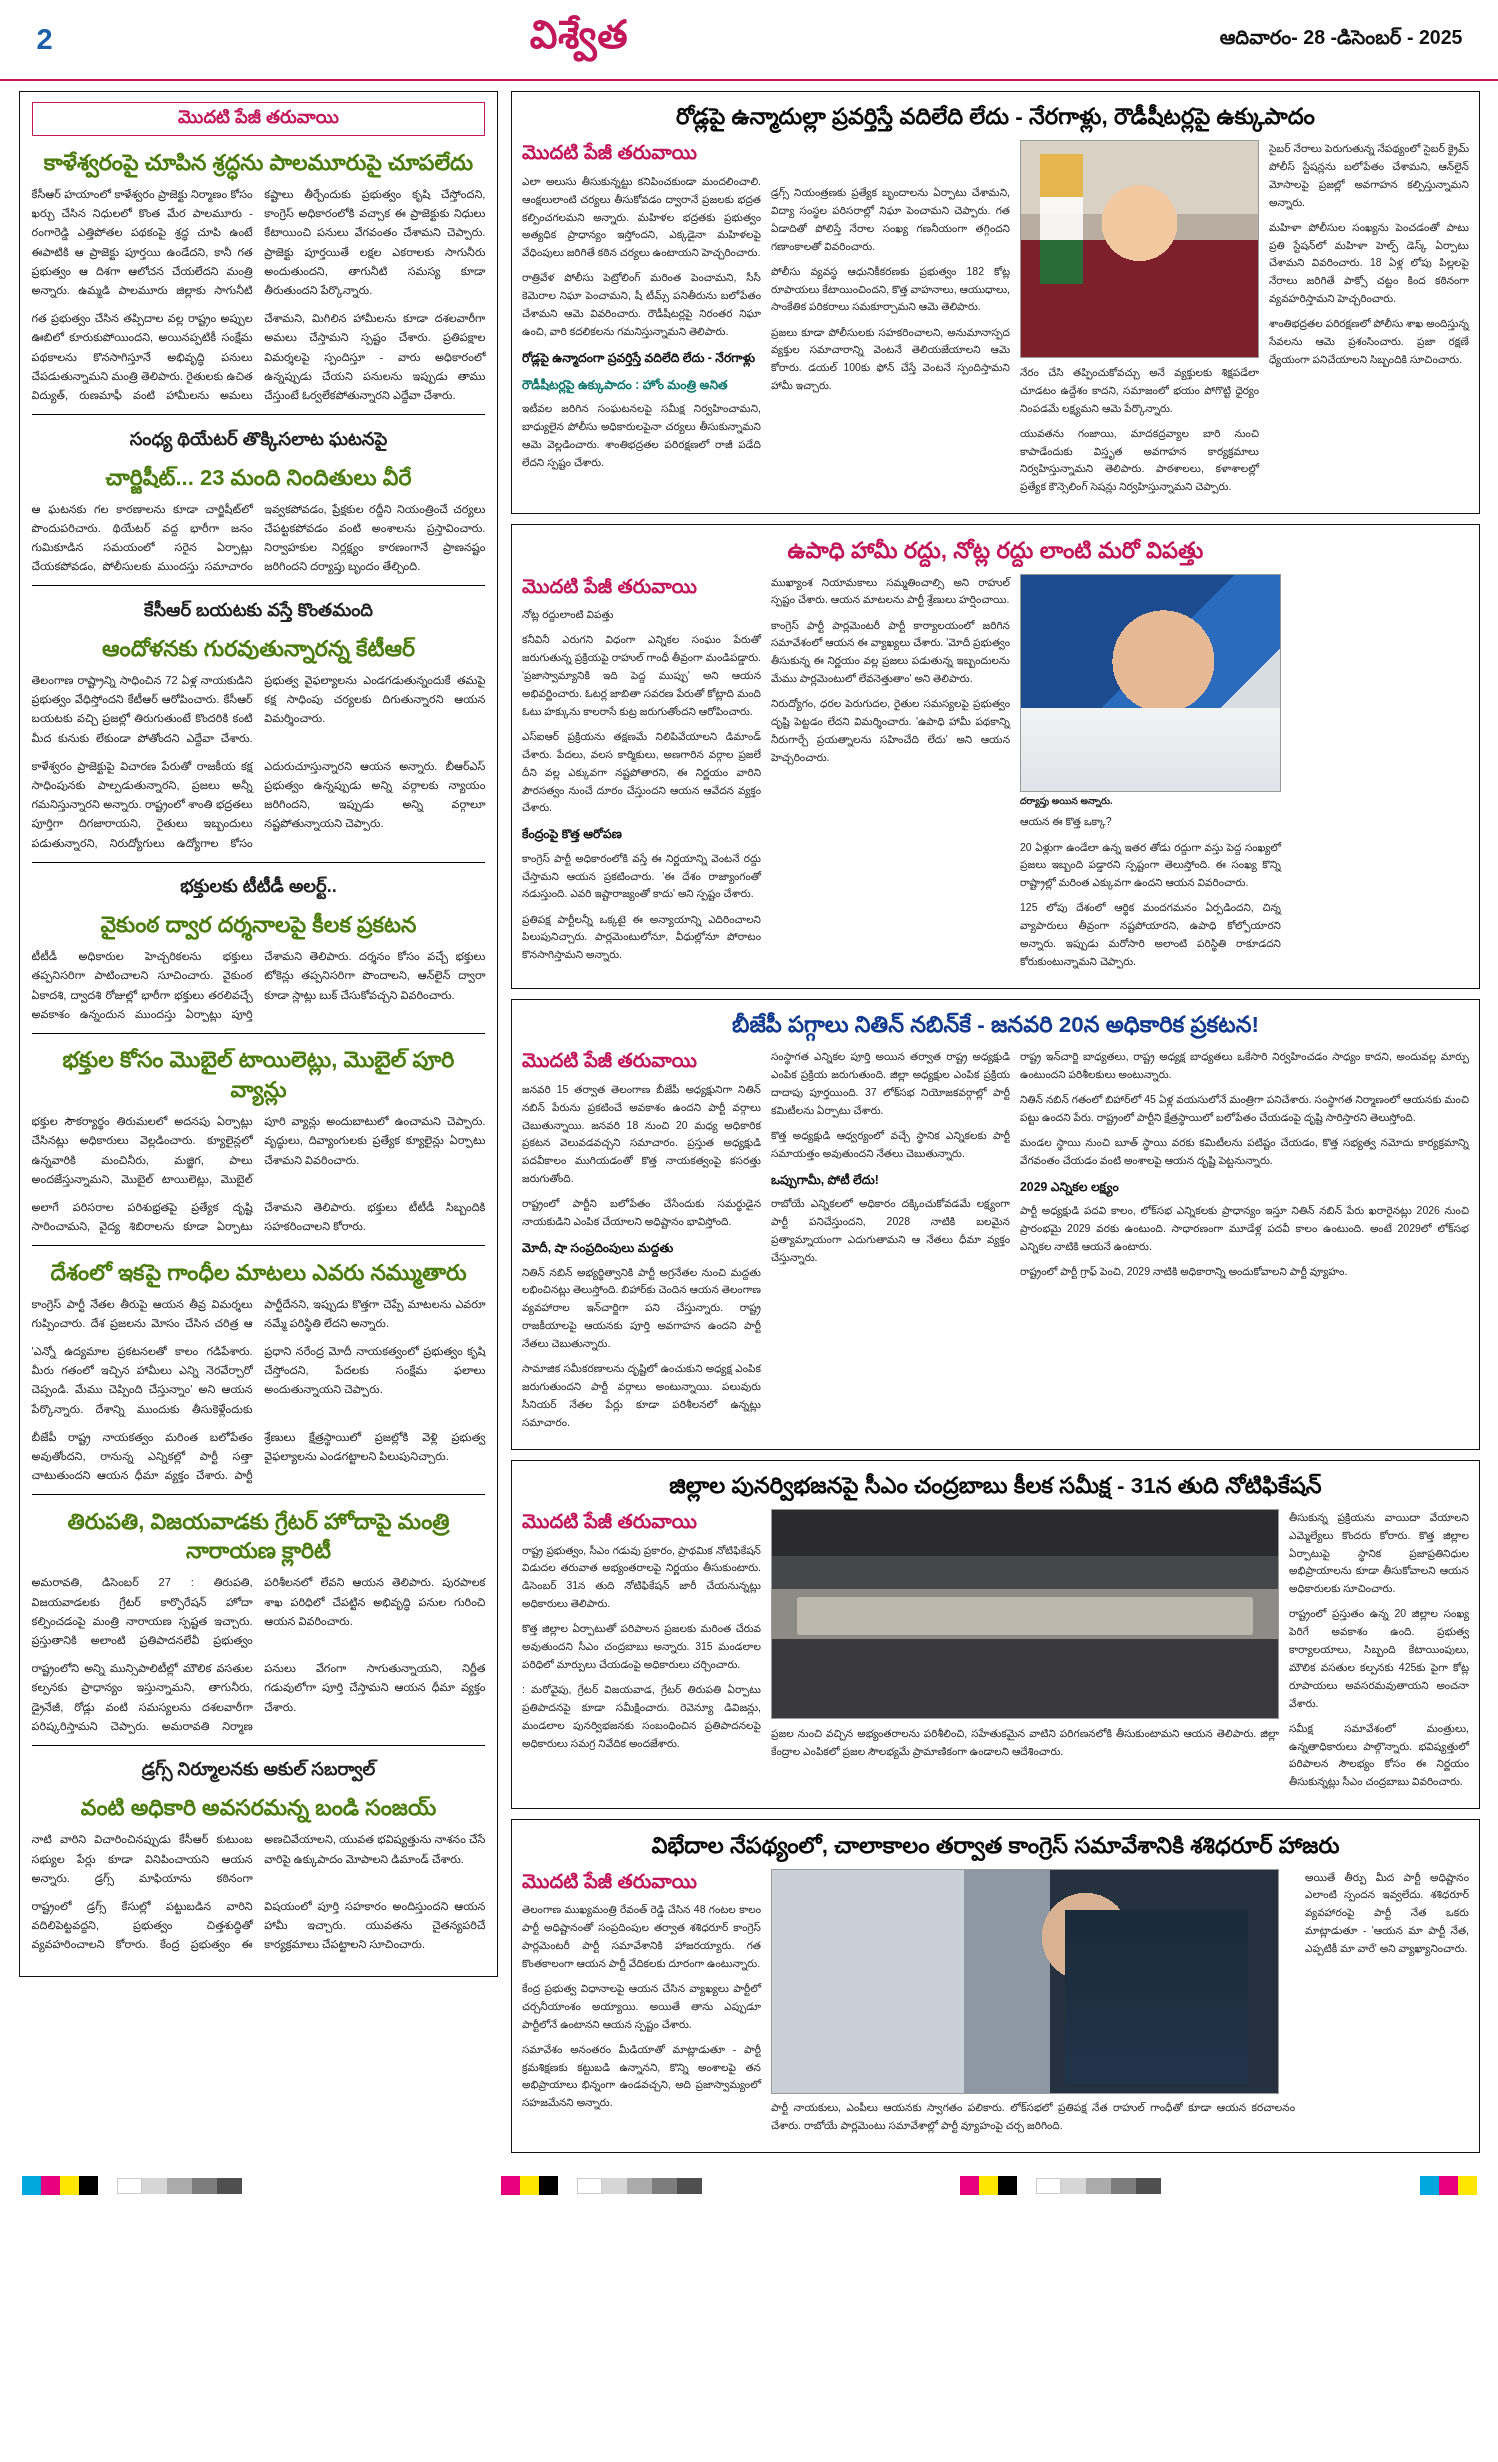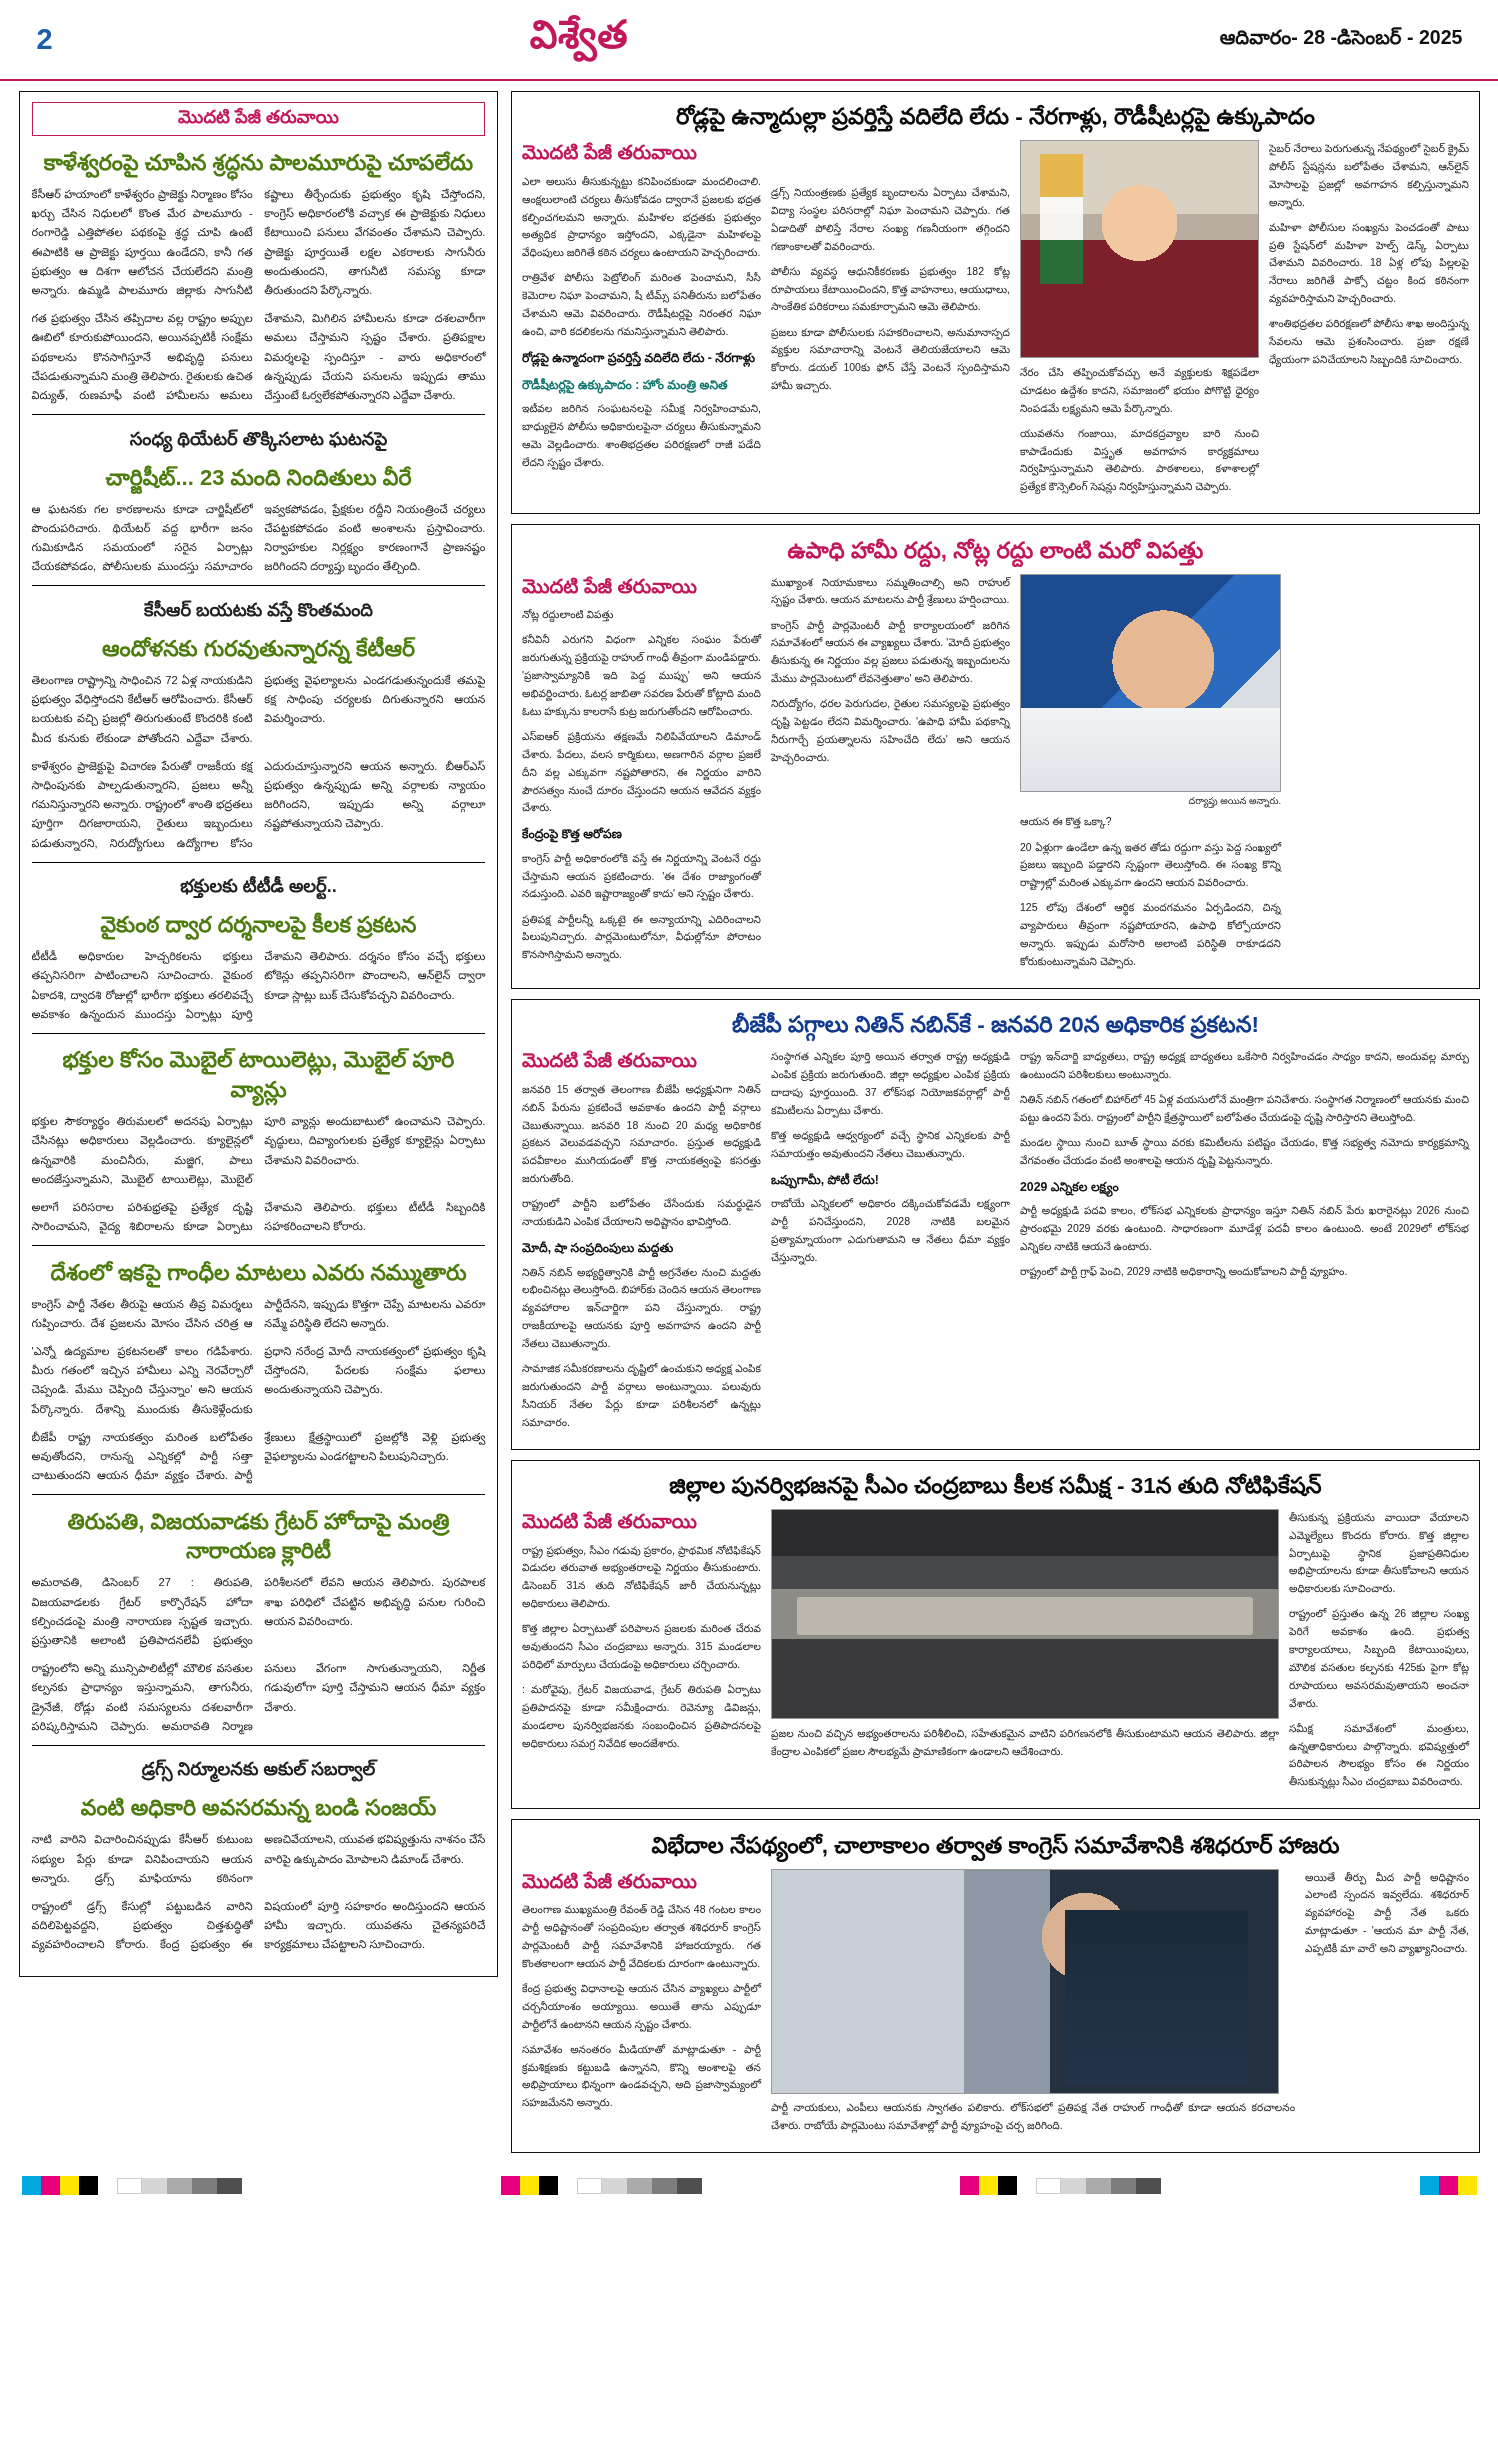--- a/index.html
+++ b/index.html
@@ -156,24 +156,25 @@
 
   
   .photo {
     position: relative;
     overflow: hidden;
     border: 0.7px solid #999;
     flex: none;
   }
   .caption {
     font-size: 9.4px;
-    text-align: right;
+    text-align: left;
     color: #222;
     margin-top: 2.9px;
     line-height: 1.4;
+    font-weight: bold;
   }
 
   
   .ph-assembly {
     background:
       radial-gradient(circle at 50% 38%, #f2c8a0 0 38px, transparent 38px),
       linear-gradient(#d9d2c4 0 34%, #b8ada0 34% 46%, #7e1f2c 46% 100%);
   }
   .ph-assembly::after{
     content:"";position:absolute;left:8%;top:6%;width:18%;height:60%;
@@ -399,21 +400,21 @@
             <p>: మరోవైపు, గ్రేటర్ విజయవాడ, గ్రేటర్ తిరుపతి ఏర్పాటు ప్రతిపాదనపై కూడా సమీక్షించారు. రెవెన్యూ డివిజన్లు, మండలాల పునర్విభజనకు సంబంధించిన ప్రతిపాదనలపై అధికారులు సమగ్ర నివేదిక అందజేశారు.</p>
           </div>
           <div style="width:508px;">
             <div class="photo ph-meeting" style="width:508px;height:210px;"></div>
             <div class="sb-col" style="margin-top:5.8px;">
               <p>ప్రజల నుంచి వచ్చిన అభ్యంతరాలను పరిశీలించి, సహేతుకమైన వాటిని పరిగణనలోకి తీసుకుంటామని ఆయన తెలిపారు. జిల్లా కేంద్రాల ఎంపికలో ప్రజల సౌలభ్యమే ప్రామాణికంగా ఉండాలని ఆదేశించారు.</p>
             </div>
           </div>
           <div class="sb-col" style="flex:1;">
             <p>తీసుకున్న ప్రక్రియను వాయిదా వేయాలని ఎమ్మెల్యేలు కొందరు కోరారు. కొత్త జిల్లాల ఏర్పాటుపై స్థానిక ప్రజాప్రతినిధుల అభిప్రాయాలను కూడా తీసుకోవాలని ఆయన అధికారులకు సూచించారు.</p>
-            <p>రాష్ట్రంలో ప్రస్తుతం ఉన్న 26 జిల్లాల సంఖ్య పెరిగే అవకాశం ఉంది. ప్రభుత్వ కార్యాలయాలు, సిబ్బంది కేటాయింపులు, మౌలిక వసతుల కల్పనకు 425కు పైగా కోట్ల రూపాయలు అవసరమవుతాయని అంచనా వేశారు.</p>
+            <p>రాష్ట్రంలో ప్రస్తుతం ఉన్న 20 జిల్లాల సంఖ్య పెరిగే అవకాశం ఉంది. ప్రభుత్వ కార్యాలయాలు, సిబ్బంది కేటాయింపులు, మౌలిక వసతుల కల్పనకు 425కు పైగా కోట్ల రూపాయలు అవసరమవుతాయని అంచనా వేశారు.</p>
             <p>సమీక్ష సమావేశంలో మంత్రులు, ఉన్నతాధికారులు పాల్గొన్నారు. భవిష్యత్తులో పరిపాలన సౌలభ్యం కోసం ఈ నిర్ణయం తీసుకున్నట్లు సీఎం చంద్రబాబు వివరించారు.</p>
           </div>
         </div>
       </div>
 
       <div class="story">
         <div class="story-head">విభేదాల నేపథ్యంలో, చాలాకాలం తర్వాత కాంగ్రెస్ సమావేశానికి శశిధరూర్ హాజరు</div>
         <div class="story-body">
           <div class="sb-col" style="width:239px;">
             <div class="jump-inline">మొదటి పేజీ తరువాయి</div>

